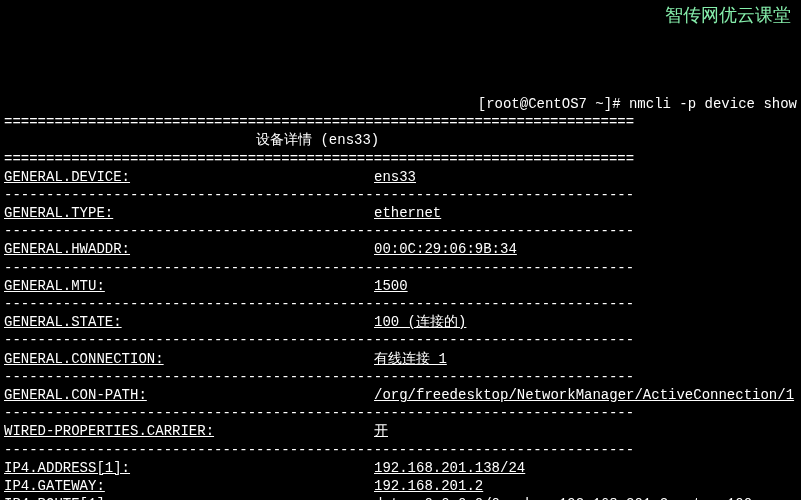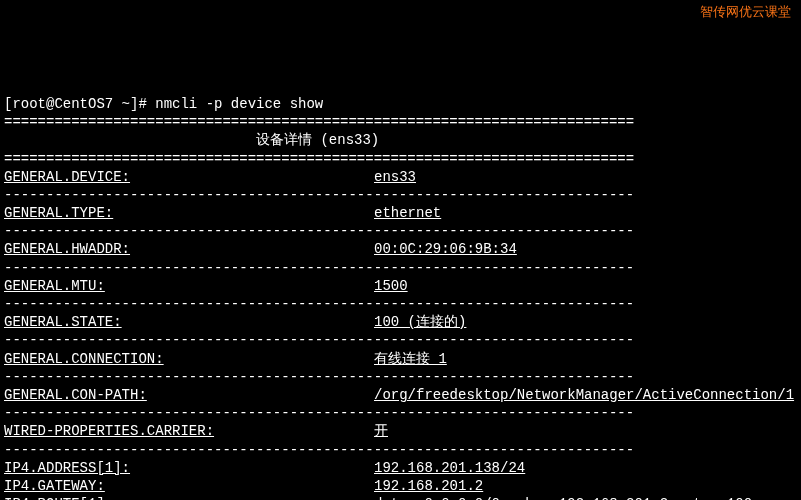--- a/index.html
+++ b/index.html
@@ -13,27 +13,28 @@
       height: 500px;
       box-sizing: border-box;
       overflow: hidden;
       line-height: 1.3;
       white-space: pre;
     }
     .watermark {
       position: absolute;
       top: 4px;
       right: 10px;
-      color: #f97316;
+      color: #86efac;
       font-family: "SimSun", "Microsoft YaHei", sans-serif;
-      font-size: 13px;
+      font-size: 18px;
       white-space: nowrap;
     }
     .prompt-line {
       display: block;
+      text-align: right;
     }
     .row {
       display: flex;
       text-decoration: underline;
     }
     .key {
       width: 370px;
       flex-shrink: 0;
     }
     .val {

